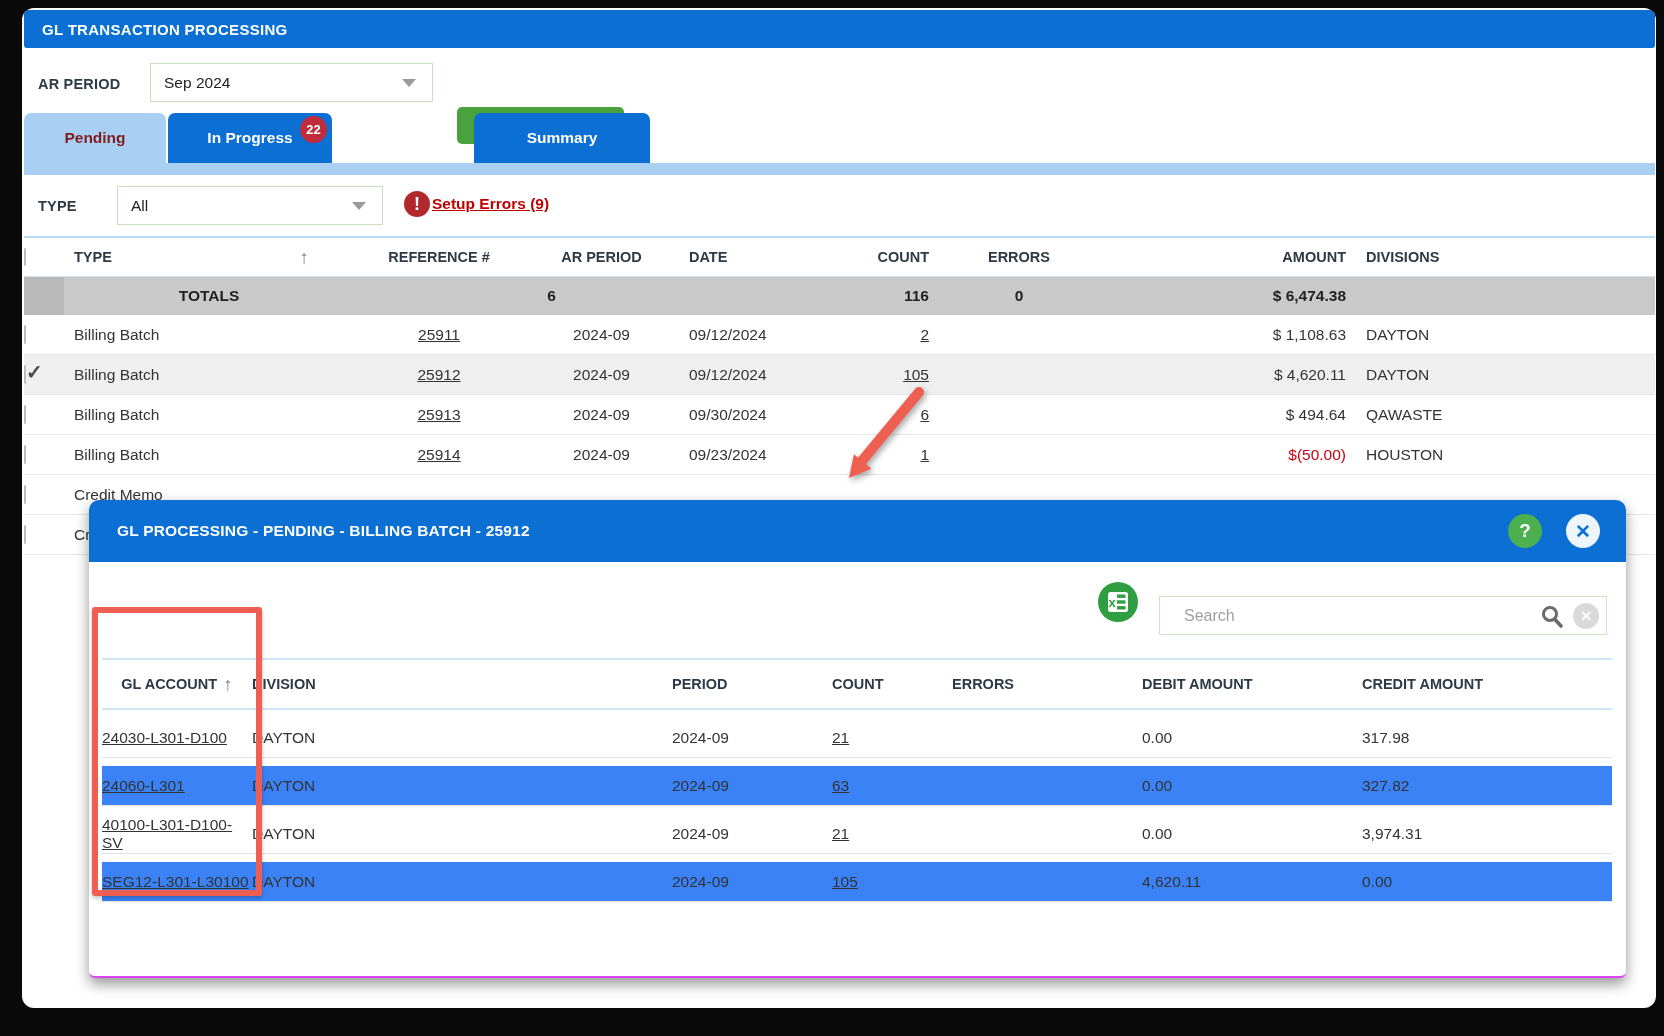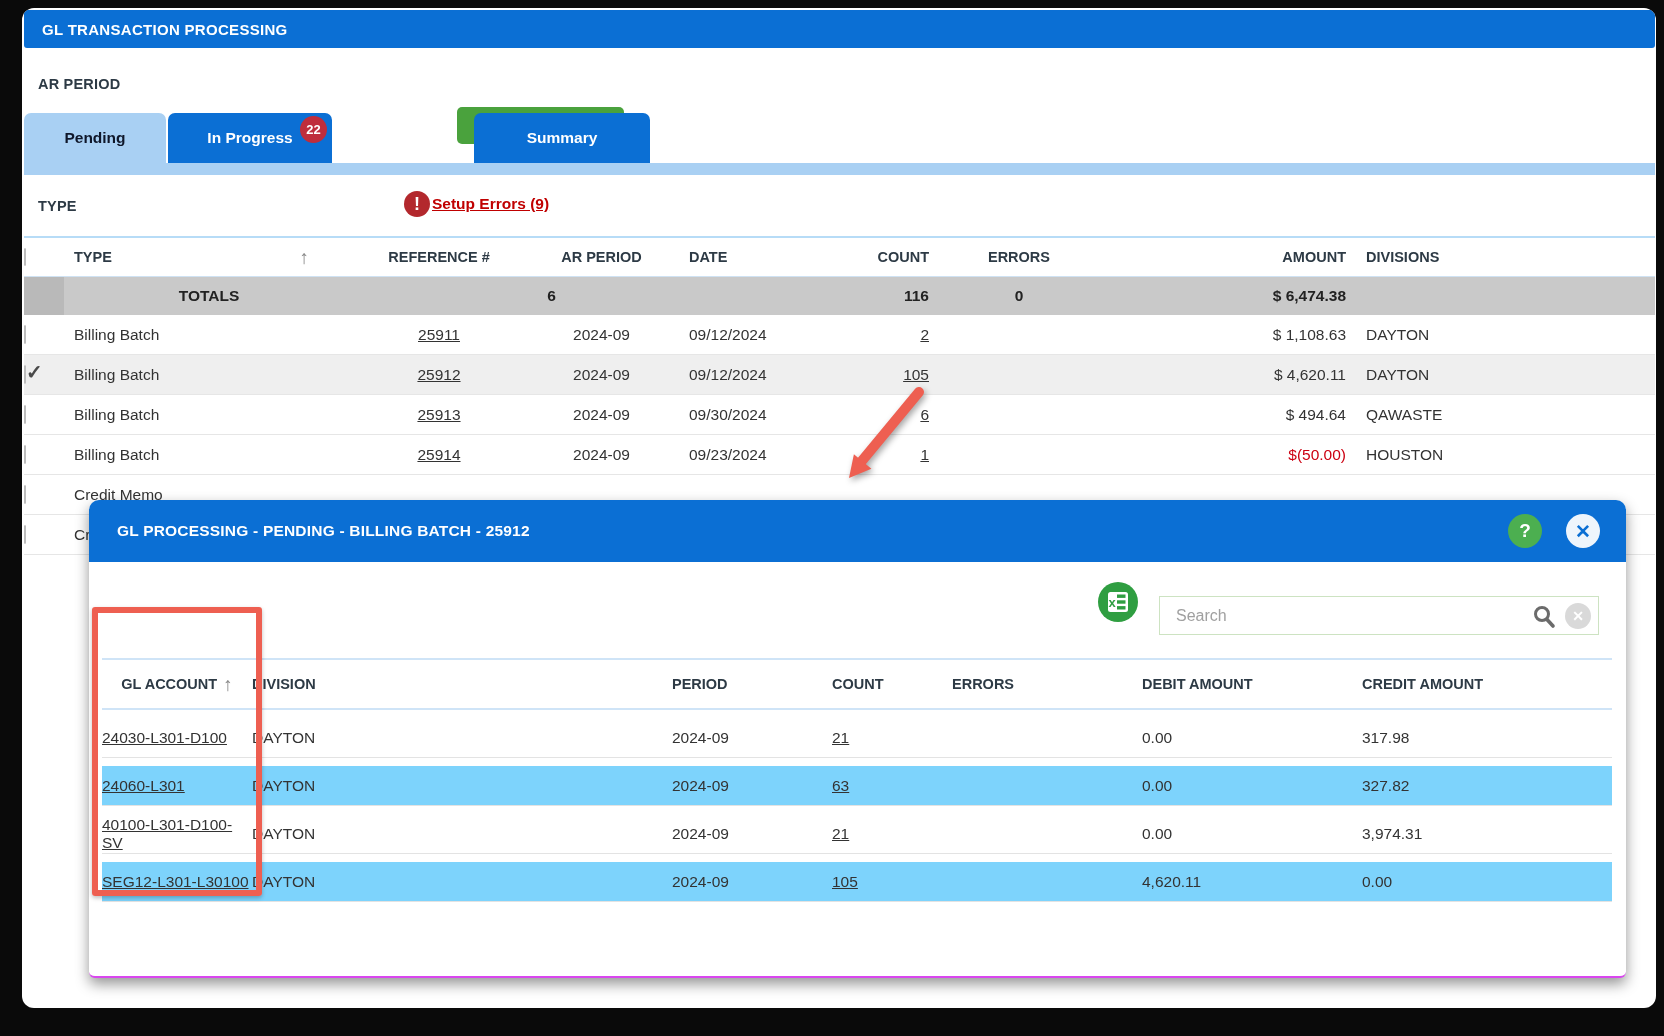--- a/index.html
+++ b/index.html
@@ -18,21 +18,21 @@
   .dd-type{left:95px;top:178px;width:264px;height:37px;}
   .dropdown .val{font-size:15.5px;color:#222;margin-left:13px;flex:1;}
   .caret{width:0;height:0;border-left:7px solid transparent;border-right:7px solid transparent;
     border-top:8px solid #9a9a9a;margin-right:16px;}
   .load-btn{position:absolute;left:435px;top:55px;width:167px;height:37px;background:#4aa23d;border:none;
     border-radius:5px;color:#fff;font-weight:700;font-size:15px;letter-spacing:.5px;cursor:pointer;
     font-family:"Liberation Sans",sans-serif;margin-top:44px;}
   
   .tab{position:absolute;top:105px;height:50px;border-radius:7px 7px 0 0;display:flex;align-items:center;
     justify-content:center;font-size:15.5px;font-weight:600;cursor:pointer;background:#0b6fd4;color:#fff;}
-  .tab.active{background:#a9d0f3;color:#0f172a;}
+  .tab.active{background:#a9d0f3;color:#7f1d1d;}
   .tab-pending{left:2px;width:142px;}
   .tab-inprogress{left:146px;width:164px;}
   .tab-posted{left:312px;width:138px;}
   .tab-summary{left:452px;width:176px;}
   .badge{position:absolute;top:3px;right:5px;width:27px;height:27px;border-radius:50%;background:#bf2d3c;
     color:#fff;font-size:13px;font-weight:700;display:flex;align-items:center;justify-content:center;}
   .tabstrip{position:absolute;left:2px;top:155px;width:1631px;height:12px;background:#a9d0f3;}
   
   .type-label{position:absolute;left:16px;top:190px;}
   .setup-errors{position:absolute;left:382px;top:183px;display:flex;align-items:center;cursor:pointer;}
@@ -70,66 +70,74 @@
   .modal-titlebar{position:absolute;left:0;top:0;width:100%;height:62px;background:#0b6fd4;
     border-radius:10px 10px 0 0;display:flex;align-items:center;}
   .modal-titlebar .mtitle{color:#fff;font-weight:700;font-size:15.5px;letter-spacing:.2px;margin-left:28px;flex:1;}
   .help-btn{width:34px;height:34px;border-radius:50%;background:#4caf50;color:#fff;font-weight:700;
     font-size:19px;display:flex;align-items:center;justify-content:center;cursor:pointer;margin-right:24px;}
   .close-btn{width:34px;height:34px;border-radius:50%;background:#eef5fc;color:#0b6fd4;font-weight:700;
     font-size:19px;display:flex;align-items:center;justify-content:center;cursor:pointer;margin-right:26px;}
   .excel-btn{position:absolute;left:1009px;top:82px;width:40px;height:40px;border-radius:50%;
     background:#2f9e41;display:flex;align-items:center;justify-content:center;cursor:pointer;}
   .search-wrap{position:absolute;left:1070px;top:96px;width:438px;height:37px;border:1px solid #cde3c2;
-    background:#fff;display:flex;align-items:center;}
+    background:#fff;display:flex;align-items:center;padding-left:8px;}
   .search-wrap input{border:none;outline:none;flex:1;font-size:16px;color:#333;margin-left:14px;
     font-family:"Liberation Sans",sans-serif;}
   .search-wrap input::placeholder{color:#a0a0a0;}
   .clear-btn{width:26px;height:26px;border-radius:50%;background:#d9d9d9;color:#fff;font-weight:700;
     font-size:14px;display:flex;align-items:center;justify-content:center;margin:0 7px 0 8px;cursor:pointer;}
   .modal-table{position:absolute;left:13px;top:150px;width:1510px;font-size:15.5px;color:#333;}
   .mdl-row{display:grid;grid-template-columns:150px 420px 160px 120px 190px 220px 220px 1fr;align-items:center;margin-top:8px;}
   .mdl-head{height:48px;border-top:2px solid #cfe4f7;border-bottom:2px solid #cfe4f7;font-size:14.5px;
     font-weight:700;color:#2d3a45;}
   .mdl-drow{height:39px;border-bottom:1px solid #e3e3e3;}
-  .mdl-drow.alt{background:#7dd3fc;}
+  .mdl-drow.alt{background:#3b82f6;}
   .mc{text-align:left;}
   .col-credit{padding-right:70px;}
   .gl-head{display:flex;align-items:center;justify-content:center;gap:6px;}
   
   .red-box{position:absolute;left:70px;top:599px;width:158px;height:277px;border:6px solid #ee5f51;
     border-radius:3px;z-index:40;pointer-events:none;box-shadow:0 2px 4px rgba(0,0,0,.25);}
   .arrow-svg{position:absolute;left:794px;top:362px;z-index:50;pointer-events:none;
     filter:drop-shadow(2px 3px 3px rgba(0,0,0,.35));}
 </style>
 </head>
 <body>
 
 <div class="page">
 
   <div class="titlebar">
     <span>GL TRANSACTION PROCESSING</span>
   </div>
 
   <div class="lbl arp-label">AR PERIOD</div>
+  <div class="dropdown dd-arp">
+    <span class="val">Sep 2024</span>
+    <span class="caret"></span>
+  </div>
   <button class="load-btn">LOAD</button>
 
   <div class="tab tab-pending active">
     <span>Pending</span>
   </div>
   <div class="tab tab-inprogress">
     <span>In Progress</span>
     <span class="badge">22</span>
   </div>
   <div class="tab tab-summary">
     <span>Summary</span>
   </div>
   <div class="tabstrip"></div>
 
   <div class="lbl type-label">TYPE</div>
+  <div class="dropdown dd-type">
+    <span class="val">All</span>
+    <span class="caret"></span>
+  </div>
   <div class="setup-errors">
     <span class="err-icon">!</span>
     <a>Setup Errors (9)</a>
   </div>
 
   <div class="mtable">
     <div class="mrow mhead">
       <div><span class="cb"></span></div>
       <div class="type-cell">
         <span>TYPE</span>

